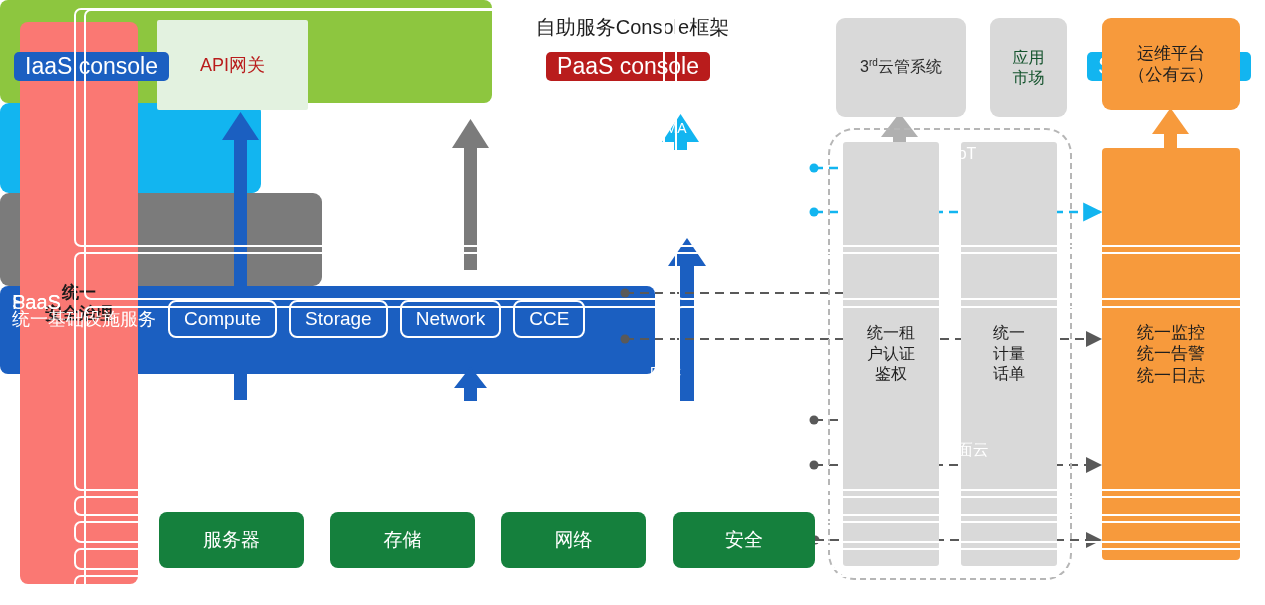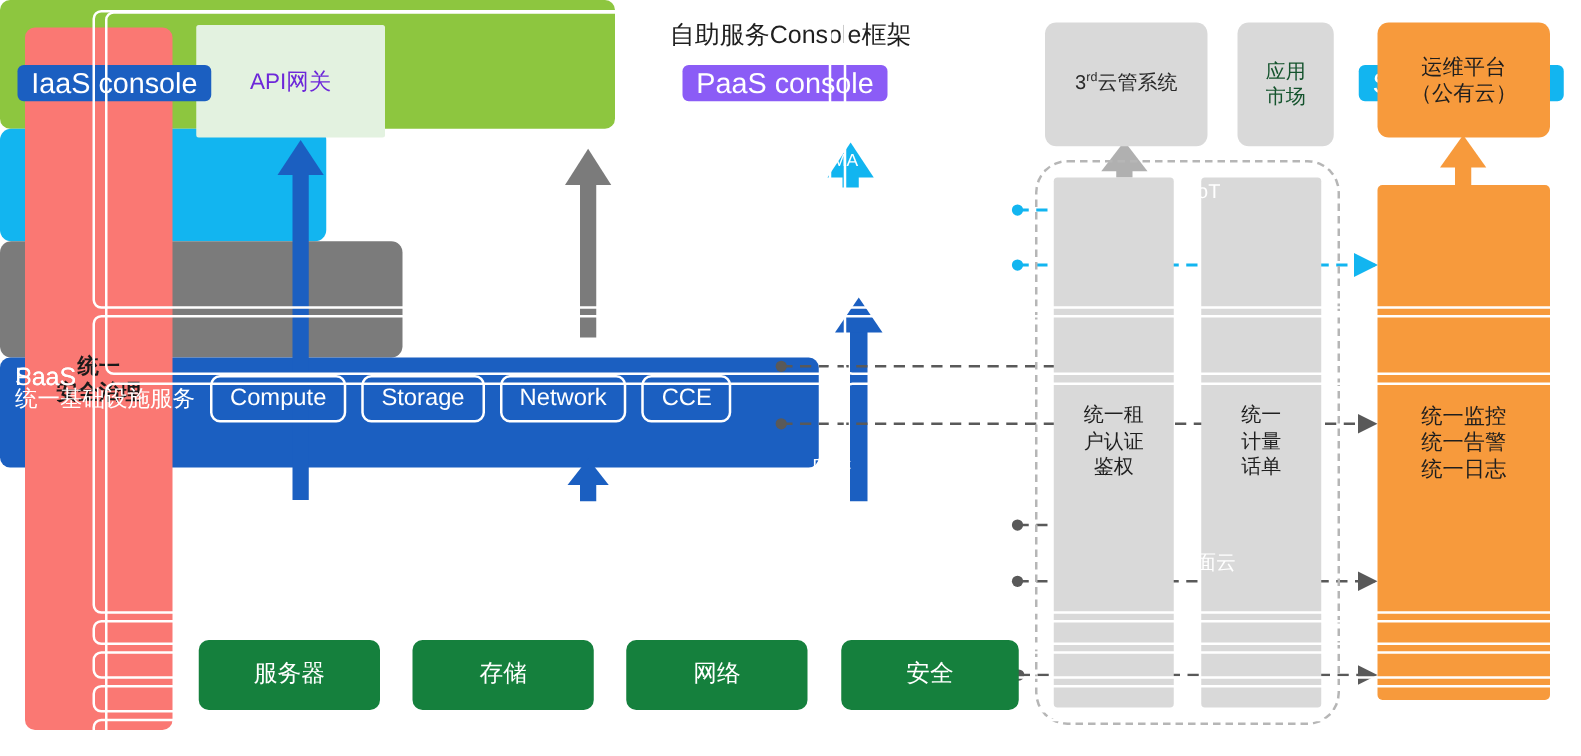--- a/index.html
+++ b/index.html
@@ -19,21 +19,21 @@
   .panel-red {
     left: 20px; top: 22px; width: 118px; height: 562px;
     background: #fa7873; border-radius: 8px;
     color: #1a1a1a; font-size: 17px; font-weight: 700;
   }
 
   
   .panel-apigw {
     left: 157px; top: 20px; width: 151px; height: 90px;
     background: #e3f2e0; border-radius: 2px;
-    color: #6d28d9; font-size: 18px;
+    color: #b91c1c; font-size: 18px;
   }
 
   
   .panel-console {
     left: 322px; top: 16px; width: 492px; height: 103px;
     background: #8dc63f; border-radius: 8px;
     display: block;
   }
   .console-title {
     position: absolute; left: 0; right: 0; top: 14px;
@@ -41,21 +41,21 @@
   }
   .console-chips {
     position: absolute; left: 14px; right: 14px; top: 52px;
     display: flex; justify-content: space-between; align-items: center;
   }
   .chip-console {
     padding: 1px 11px; border-radius: 5px; color: #fff;
     font-size: 23px; white-space: nowrap;
   }
   .chip-iaas { background: #1b5fc1; }
-  .chip-paas { background: #8b5cf6; text-align: right; }
+  .chip-paas { background: #b91c1c; text-align: right; }
   .chip-saas { background: #12b5f0; }
 
   
   .panel-3rd {
     left: 836px; top: 18px; width: 130px; height: 99px;
     background: #d9d9d9; border-radius: 9px;
     color: #2b2b2b; font-size: 16px;
   }
   .panel-3rd sup { font-size: 10px; vertical-align: super; }
   .panel-market {

